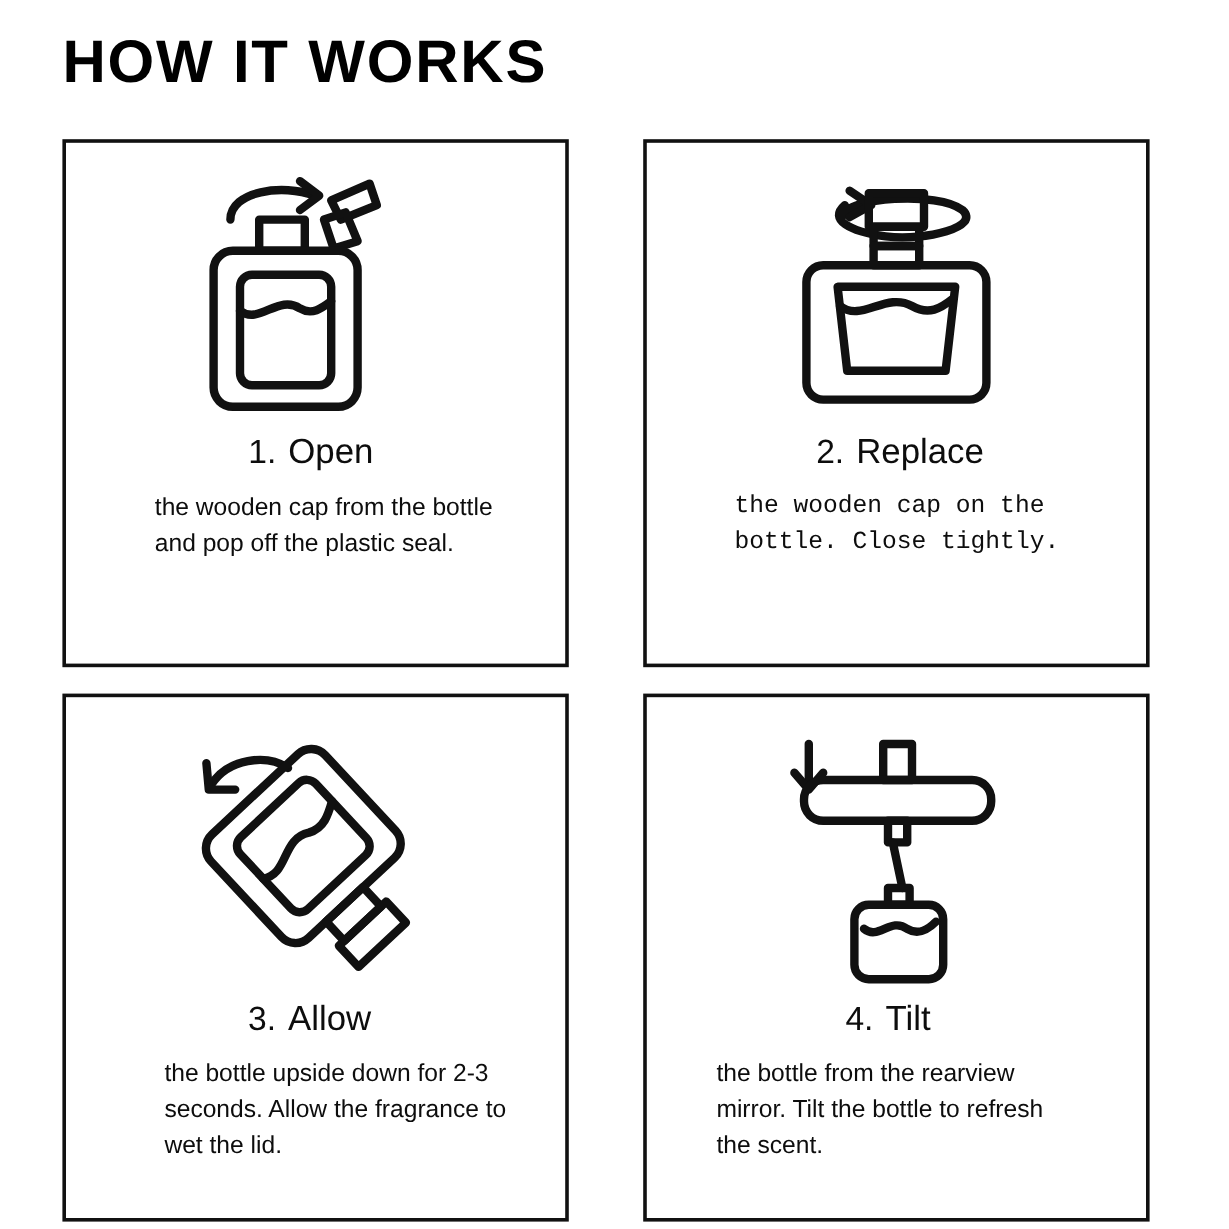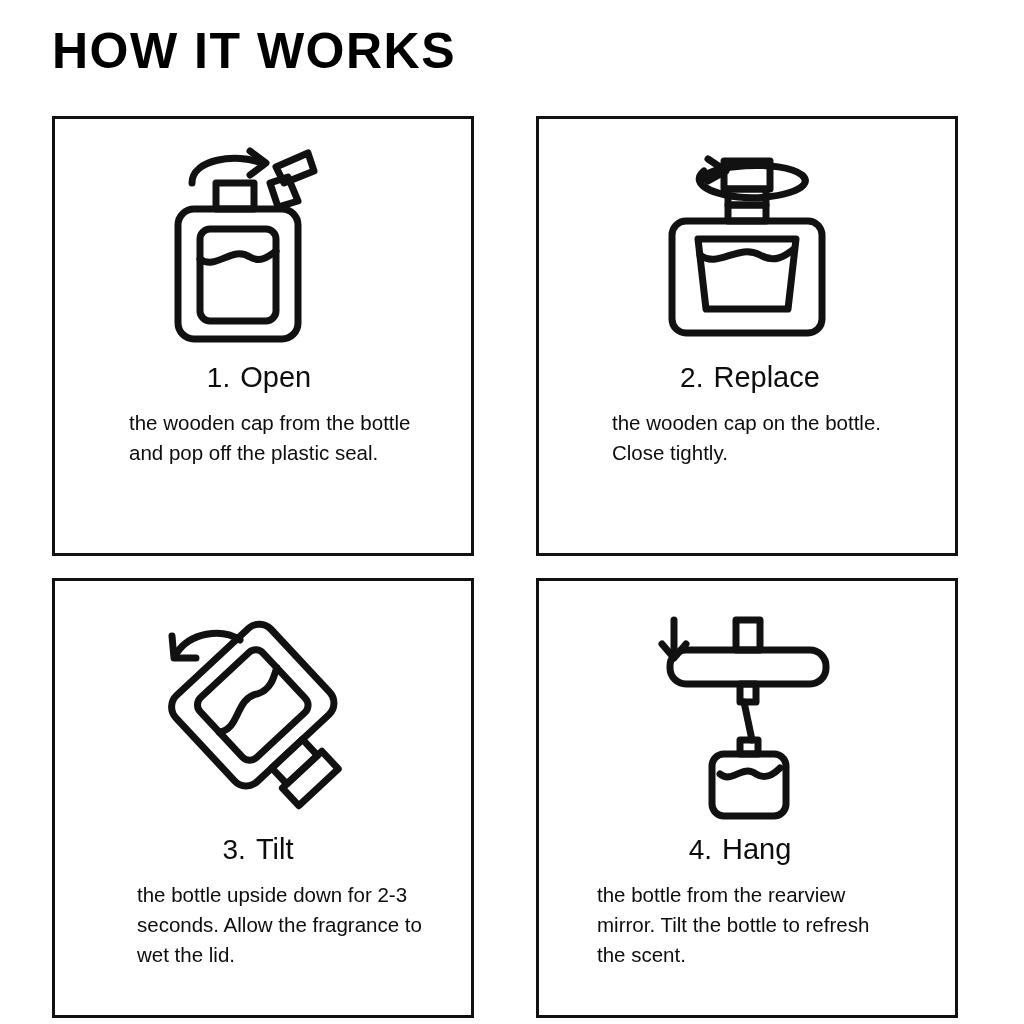--- a/index.html
+++ b/index.html
@@ -82,21 +82,21 @@
     margin-top: 16px;
     font-size: 20.5px;
     line-height: 1.47;
     text-align: left;
     max-width: 300px;
   }
   
   .card.c1 .step-head { margin-left: -8px; }
   .card.c1 .desc { margin-left: 32px; }
   .card.c2 .step-head { margin-left: 6px; }
-  .card.c2 .desc { margin-left: 30px; }
+  .card.c2 .desc { margin-left: 30px; font-family: Liberation Mono, monospace; }
   .card.c3 .step-head { margin-left: -10px; }
   .card.c3 .desc { margin-left: 48px; }
   .card.c4 .step-head { margin-left: -14px; }
   .card.c4 .desc { margin-left: 0px; }
   .card.c3 .art, .card.c4 .art { height: 250px; }
 </style>
 </head>
 <body>
 
 <div class="page">
@@ -172,21 +172,21 @@
             <path d="M64 92 C82 104, 98 78, 118 90 C130 96, 140 90, 150 84"></path>
 
             <path d="M78 154 H120 V176 H78 Z"></path>
 
             <path d="M72 176 H126 V200 H72 Z"></path>
           </g>
         </svg>
       </div>
       <div class="step-head">
         <span class="step-num">3.</span>
-        <span class="step-word">Tilt</span>
+        <span class="step-word">Allow</span>
       </div>
       <div class="desc">the bottle upside down for 2-3 seconds. Allow the fragrance to wet the lid.</div>
     </div>
 
     <div class="card c4">
       <div class="art">
         <svg width="215" height="215" viewBox="0 0 215 215" fill="none" stroke="#111" stroke-width="7" stroke-linecap="round" stroke-linejoin="round">
 
           <path d="M34 14 V48"></path>
           <path d="M22 38 L34 52 L46 38"></path>
@@ -199,19 +199,19 @@
           <path d="M104 96 L112 134"></path>
           <path d="M100 134 H118 V148 H100 Z"></path>
 
           <rect x="72" y="148" width="74" height="62" rx="12"></rect>
 
           <path d="M80 168 C92 178, 102 158, 116 168 C126 174, 134 168, 140 162"></path>
         </svg>
       </div>
       <div class="step-head">
         <span class="step-num">4.</span>
-        <span class="step-word">Hang</span>
+        <span class="step-word">Tilt</span>
       </div>
       <div class="desc">the bottle from the rearview mirror. Tilt the bottle  to refresh the scent.</div>
     </div>
 
   </div>
 </div>
 
 </body></html>

